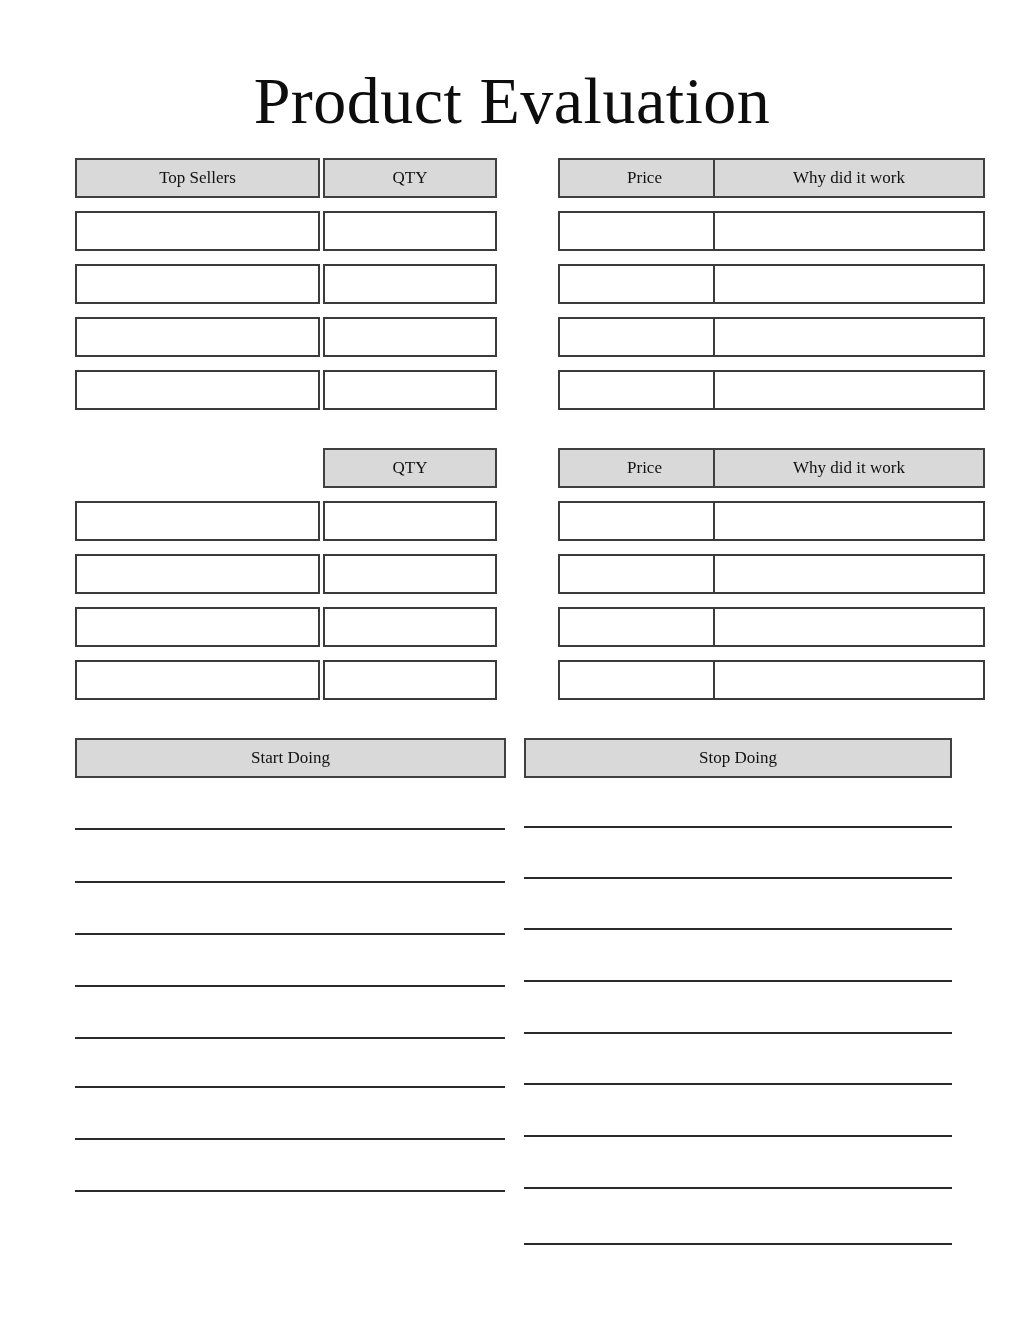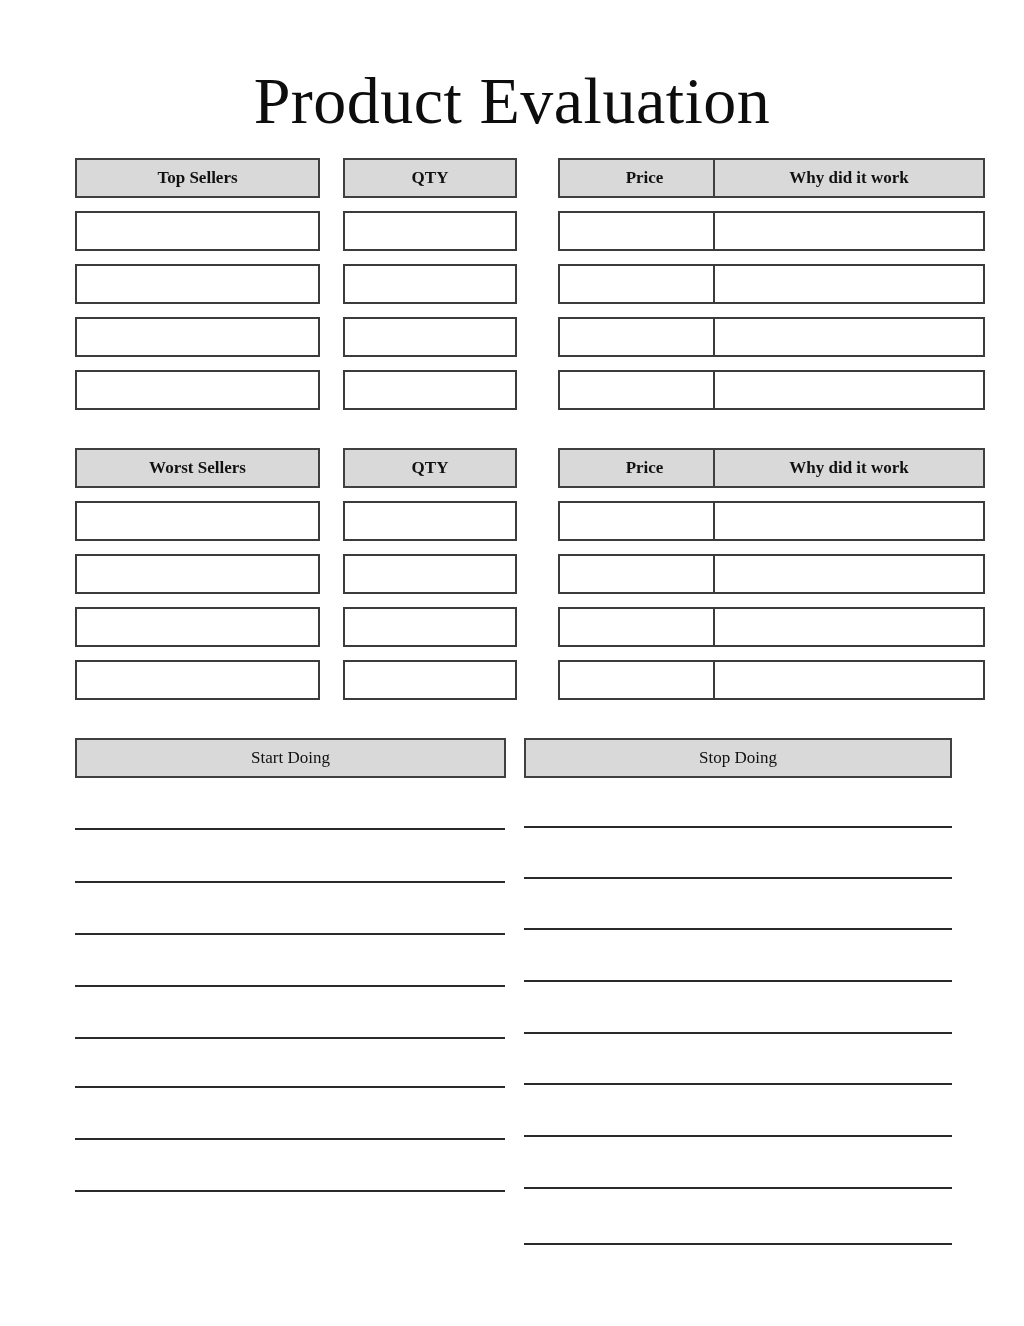--- a/index.html
+++ b/index.html
@@ -62,26 +62,25 @@
     align-items: center;
     justify-content: center;
     font-size: 17px;
     line-height: 20px;
     color: #111111;
   }
 
   .cell.head {
     background: #d9d9d9;
     border-color: #404040;
-    font-weight: bold;
   }
 
   
   .c1 { left: 0px;   width: 245px; }
-  .c2 { left: 268px; width: 174px; }
+  .c2 { left: 248px; width: 174px; }
   .c3 { left: 440px; width: 173px; margin-left: 43px; }
   .c4 { left: 638px; width: 272px; }
 
   
   .banner {
     position: absolute;
     top: 738px;
     height: 40px;
     background: #d9d9d9;
     border: 2px solid #404040;
@@ -153,21 +152,20 @@
       <div class="cell c1"></div>
       <div class="cell c2"></div>
       <div class="cell c3"></div>
       <div class="cell c4"></div>
     </div>
   </div>
 
   <div class="table-block" id="table-worst-sellers" style="top:448px;">
 
     <div class="tbl-row">
-      <div class="cell head c1">Worst Sellers</div>
       <div class="cell head c2">QTY</div>
       <div class="cell head c3">Price</div>
       <div class="cell head c4">Why did it work</div>
     </div>
 
     <div class="tbl-row">
       <div class="cell c1"></div>
       <div class="cell c2"></div>
       <div class="cell c3"></div>
       <div class="cell c4"></div>

